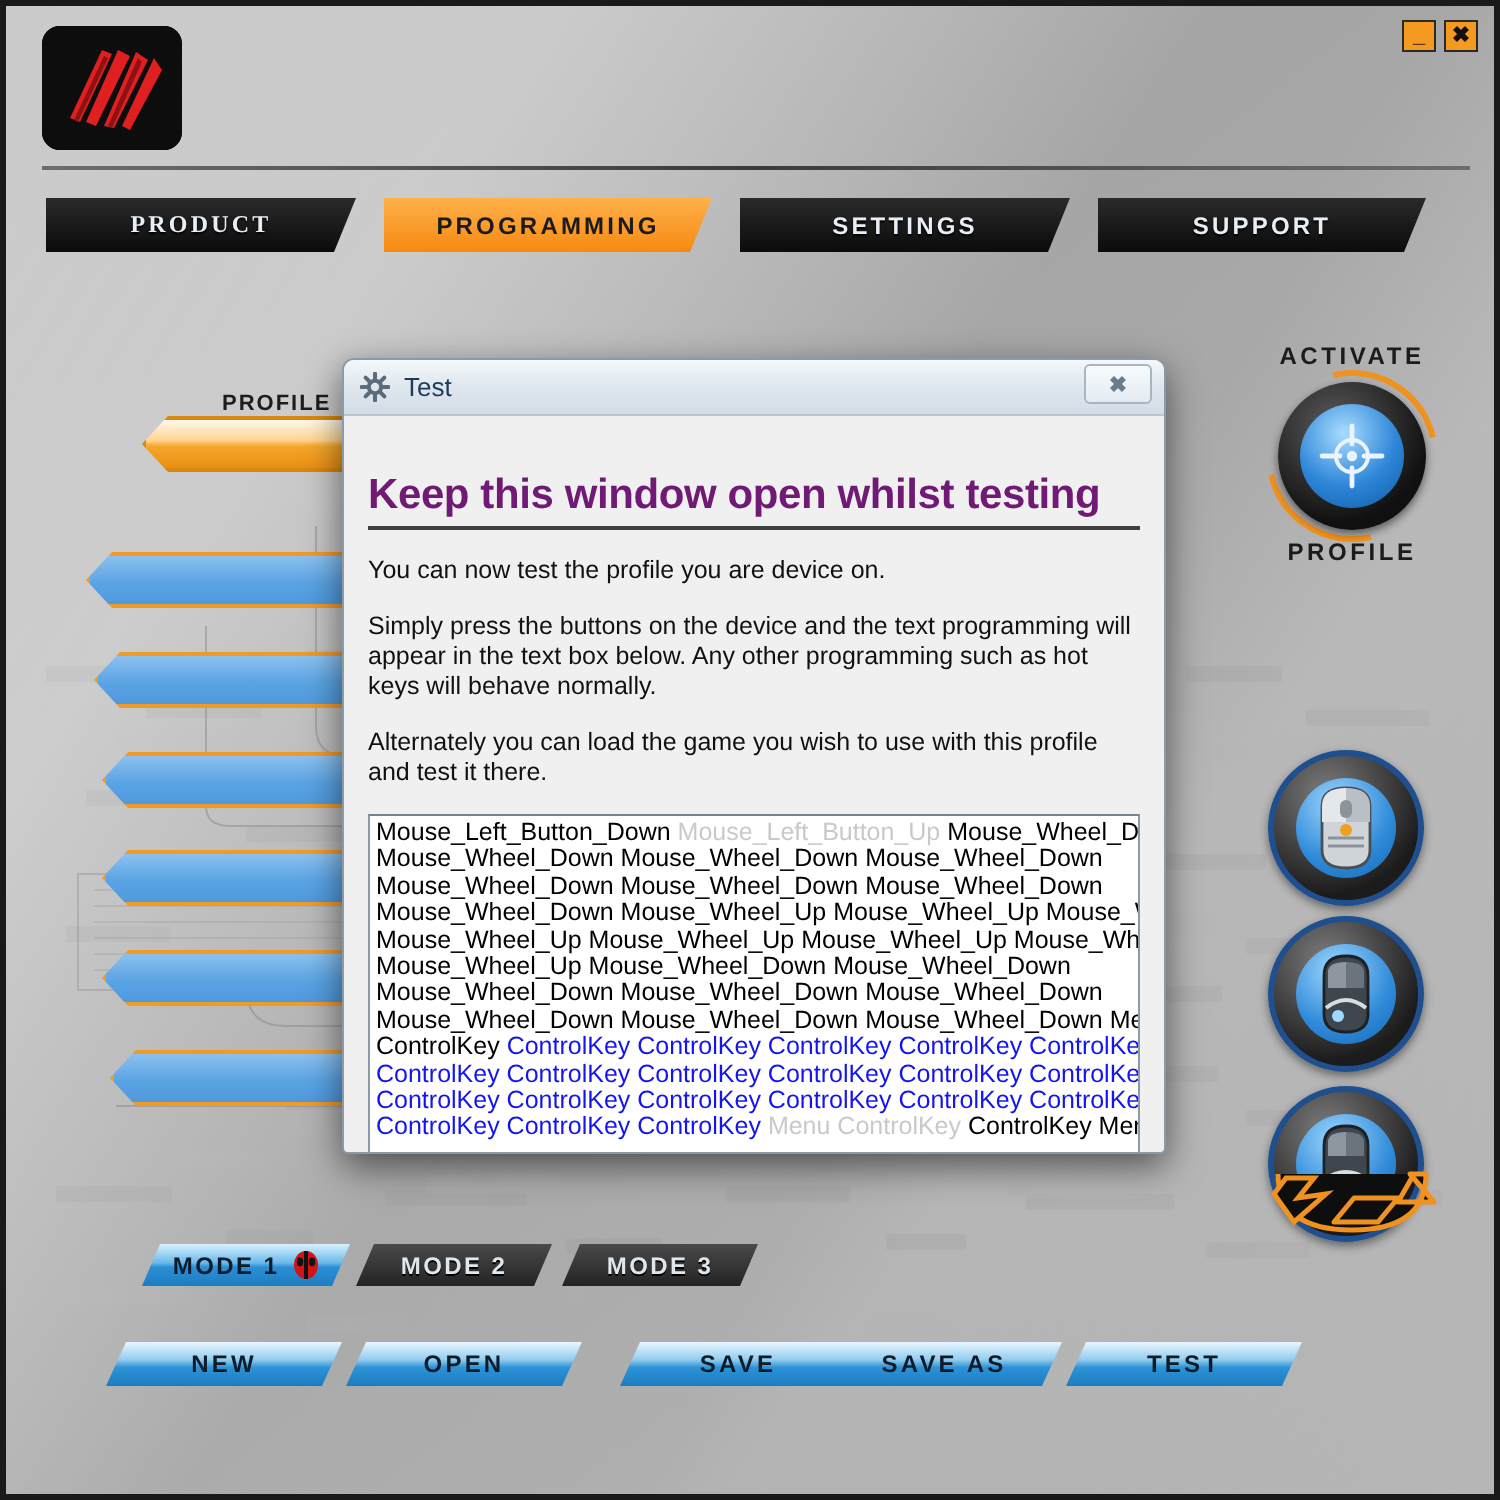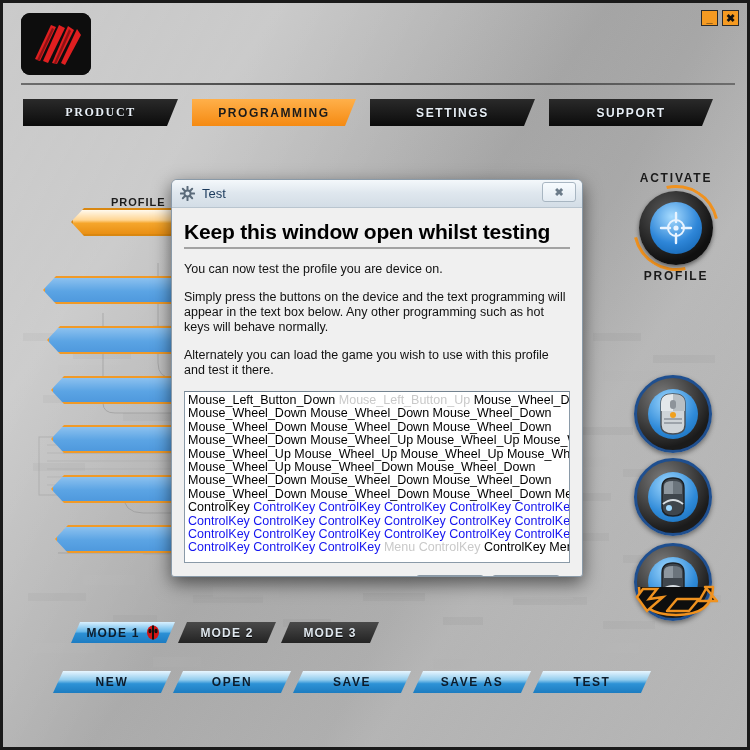--- a/index.html
+++ b/index.html
@@ -158,22 +158,22 @@
   #dlg-title .ttl { font:13px "Liberation Sans", sans-serif; color:#1b3a5c; }
   #dlg-close {
     position:absolute; right:6px; top:2px; width:34px; height:20px;
     background:linear-gradient(180deg,#f7fbfe,#e3ebf2);
     border:1px solid #a8b6c2; border-radius:3px;
     display:flex; align-items:center; justify-content:center;
     font:bold 11px "Liberation Sans", sans-serif; color:#6b7b89; cursor:pointer;
   }
   #dlg-body { padding:8px 10px 0 10px; }
   #dlg-h1 {
-    font:bold 21px "Liberation Sans", sans-serif; color:#000000;
-    border-bottom:2px solid #a3a3a3; padding-bottom:3px; margin:4px 2px 13px 2px;
+    font:bold 21px "Liberation Sans", sans-serif; color:#701a75;
+    border-bottom:2px solid #404040; padding-bottom:3px; margin:20px 2px 13px 2px;
     letter-spacing:-.2px;
   }
   .dlg-p { font:12.5px "Liberation Sans", sans-serif; color:#111; margin:0 2px 13px 2px; line-height:15px; }
   #logbox {
     margin:2px 2px 0 2px; height:172px; background:#fff;
     border:1px solid #8a9aa8; border-top-color:#73828f;
     padding:2px 3px; overflow:hidden;
     font:12.5px "Liberation Sans", sans-serif; line-height:13.4px; color:#000;
     white-space:nowrap;
   }
@@ -359,21 +359,21 @@
   </div>
   <div class="modebtn" style="left:175px; top:619px; width:98px;">
     <span>MODE 2</span>
   </div>
   <div class="modebtn" style="left:278px; top:619px; width:98px;">
     <span>MODE 3</span>
   </div>
 
   <div class="actbtn" style="left:50px;  top:668px;text-align:right;">NEW</div>
   <div class="actbtn" style="left:170px; top:668px;">OPEN</div>
-  <div class="actbtn" style="left:290px; top:668px;">SAVE</div>
+  <div class="actbtn" style="left:307px; top:668px;">SAVE</div>
   <div class="actbtn" style="left:410px; top:668px;">SAVE AS</div>
   <div class="actbtn" style="left:530px; top:668px;">TEST</div>
 
   <div id="dialog">
     <div id="dlg-title">
       <svg width="15" height="15" viewBox="0 0 15 15">
         <circle cx="7.5" cy="7.5" r="3.1" fill="none" stroke="#5b6b7a" stroke-width="2"></circle>
         <g stroke="#5b6b7a" stroke-width="2" stroke-linecap="round">
           <path d="M7.5 .8 v2.4 M7.5 11.8 v2.4 M.8 7.5 h2.4 M11.8 7.5 h2.4"></path>
           <path d="M2.8 2.8 l1.7 1.7 M10.5 10.5 l1.7 1.7 M12.2 2.8 l-1.7 1.7 M4.5 10.5 l-1.7 1.7"></path>

